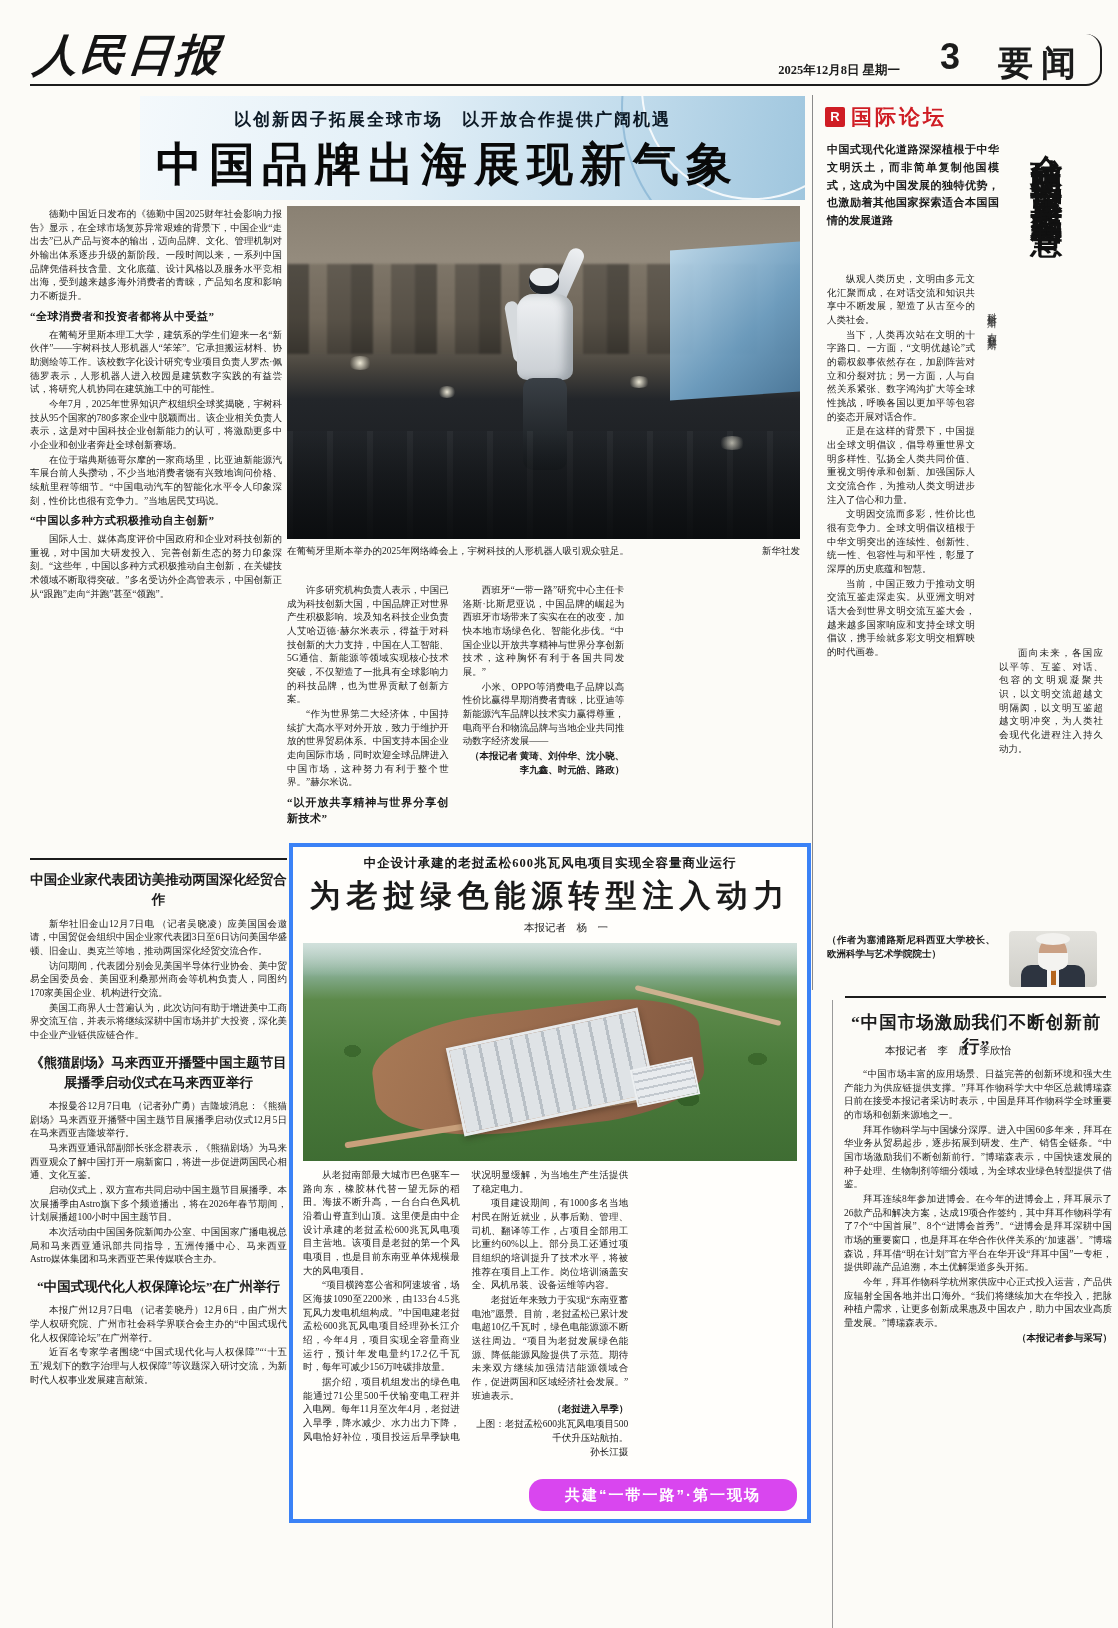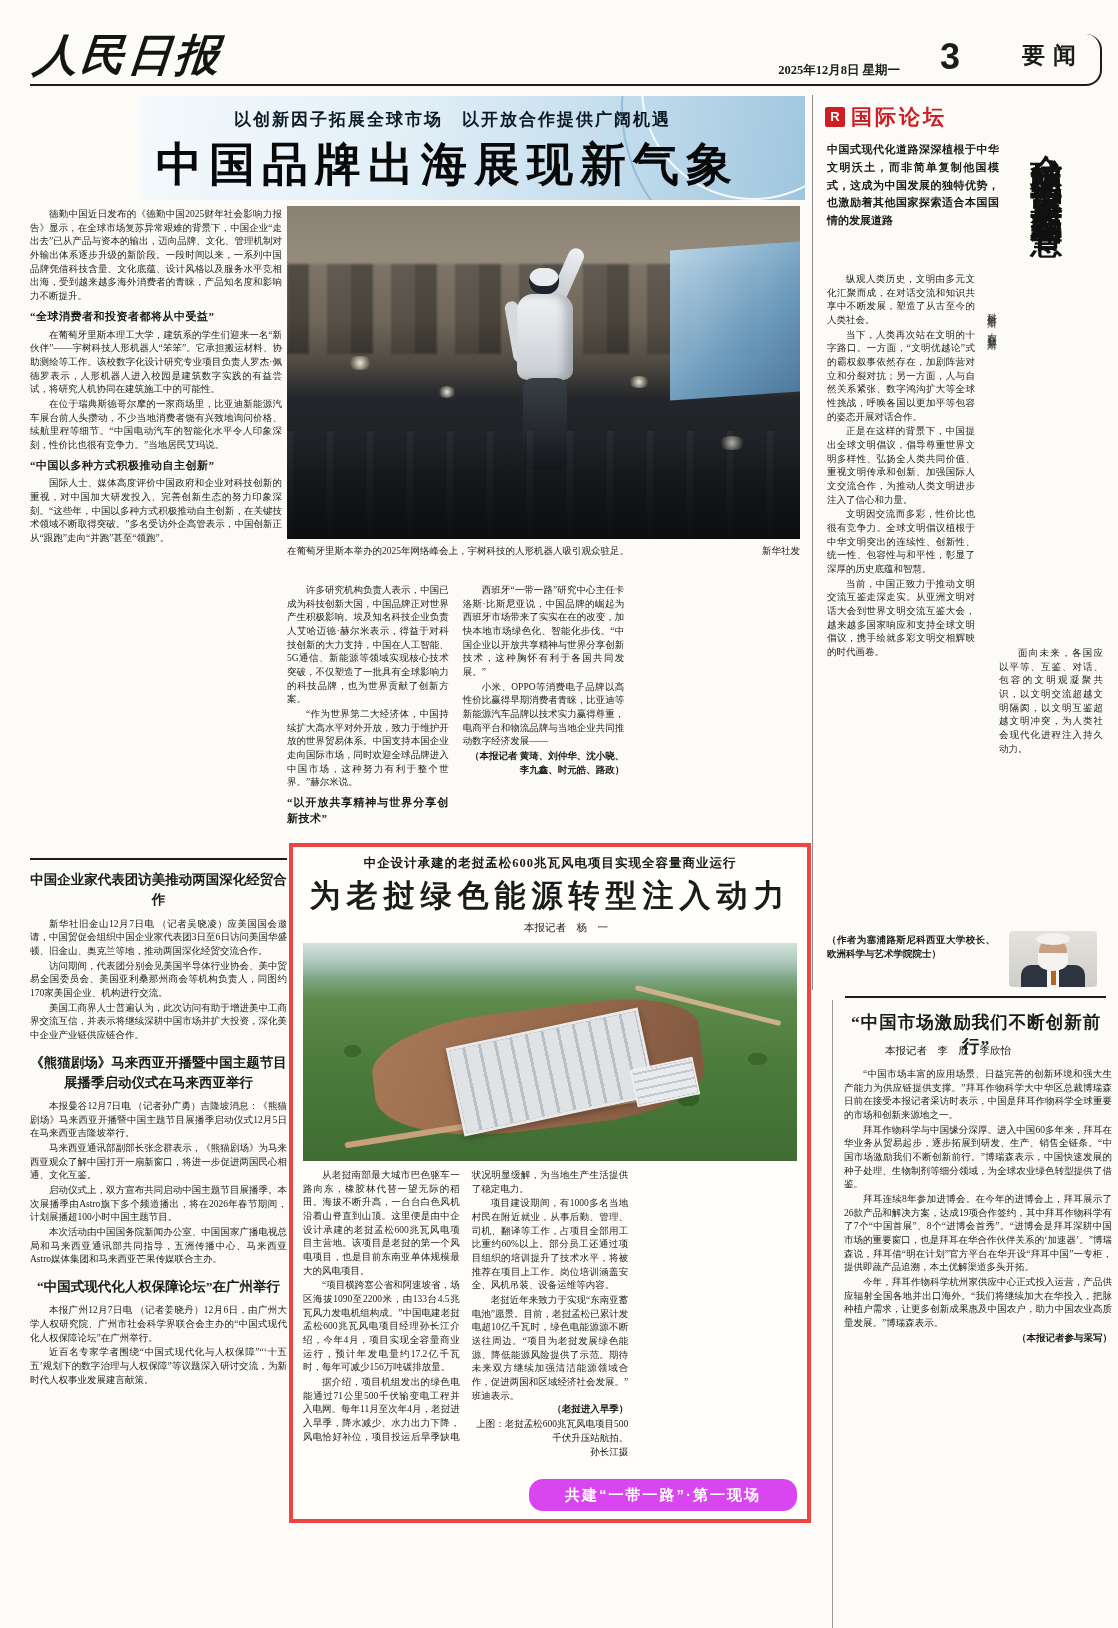--- a/index.html
+++ b/index.html
@@ -6,21 +6,21 @@
   .page{position:relative;width:1118px;height:1628px;background:#fcfbf7;margin:0 auto;
         font-family:"Liberation Serif","DejaVu Serif",serif;color:#1b1b1b;overflow:hidden;}
   .abs{position:absolute;}
   
   .masthead{left:34px;top:26px;font-size:44px;font-weight:900;font-style:italic;
             letter-spacing:3px;transform:skewX(-5deg);color:#141414;}
   .header-rule{left:30px;right:16px;top:34px;height:50px;border-bottom:2.5px solid #1c1c1c;
                border-right:2.5px solid #1c1c1c;border-bottom-right-radius:16px;border-top-right-radius:16px;}
   .header-date{right:218px;top:62px;font-size:12.5px;font-weight:bold;}
   .page-num{right:158px;top:36px;font-size:36px;font-weight:900;font-family:"Liberation Sans",sans-serif;}
-  .page-section{right:34px;top:40px;font-size:23px;font-weight:900;letter-spacing:8px;}
+  .page-section{right:34px;top:40px;font-size:35px;font-weight:900;letter-spacing:8px;}
   
   .lead-banner{left:140px;top:96px;width:665px;height:104px;overflow:hidden;
     background:linear-gradient(100deg,#f4f9fc 0%,#e2eff7 40%,#c2dcec 72%,#9fc6de 100%);}
   .arc{position:absolute;border:2px solid rgba(255,255,255,.85);border-radius:50%;}
   .arc1{width:220px;height:220px;right:-60px;top:-120px;}
   .arc2{width:320px;height:320px;right:-140px;top:-150px;border-color:rgba(120,170,205,.6);}
   .lead-kicker{position:absolute;left:0;right:40px;top:12px;text-align:center;
                font-size:17px;font-weight:bold;letter-spacing:2px;color:#0d1a26;}
   .lead-headline{position:absolute;left:0;right:50px;top:38px;text-align:center;font-size:46px;
                  font-weight:900;letter-spacing:7px;font-family:"Liberation Sans",sans-serif;color:#090909;}
@@ -83,21 +83,21 @@
   .rb-vline{left:832px;top:1000px;height:628px;border-left:1px solid #9a9a9a;}
   .rb-headline{left:840px;top:1010px;width:272px;text-align:center;font-size:17.5px;font-weight:900;letter-spacing:1px;}
   .rb-byline{left:812px;top:1044px;width:272px;text-align:center;font-size:10.5px;}
   .rb-body{left:844px;top:1068px;width:268px;height:548px;}
   
   .lb{left:30px;top:858px;width:257px;height:770px;overflow:hidden;}
   .lb-rule{border-top:2px solid #1c1c1c;margin-bottom:10px;}
   .lb-h{font-size:13.5px;font-weight:900;text-align:center;margin:10px 0 7px 0;line-height:1.5;
         font-family:"Liberation Serif",serif;}
   
-  .laos{left:289px;top:843px;width:514px;height:672px;border:4px solid #ef4444;background:#fffefb;}
+  .laos{left:289px;top:843px;width:514px;height:672px;border:4px solid #3b82f6;background:#fffefb;}
   .laos-kicker{position:absolute;left:0;width:100%;top:8px;text-align:center;font-size:12.5px;
                font-weight:bold;letter-spacing:1px;}
   .laos-headline{position:absolute;left:0;width:100%;top:28px;text-align:center;font-size:31px;
                  font-weight:900;letter-spacing:6px;font-family:"Liberation Sans",sans-serif;}
   .laos-byline{position:absolute;left:16px;width:100%;top:74px;text-align:center;font-size:10.5px;}
   .laos-photo{position:absolute;left:10px;top:96px;width:494px;height:218px;overflow:hidden;
      background:linear-gradient(180deg,#a9c4bb 0%,#86ad92 14%,#5d8a4b 26%,#4c7c3c 55%,#3f6d33 100%);}
   .lp-haze{position:absolute;left:0;top:0;width:100%;height:34px;
      background:linear-gradient(180deg,rgba(220,232,228,.8),rgba(220,232,228,0));}
   .lp-forest{position:absolute;left:0;top:60px;width:100%;height:160px;
@@ -143,20 +143,21 @@
     <div class="lead-headline">中国品牌出海展现新气象</div>
   </div>
 
   <div class="abs bodytext lead-leftcol">
     <div>
         <p>德勤中国近日发布的《德勤中国2025财年社会影响力报告》显示，在全球市场复苏异常艰难的背景下，中国企业“走出去”已从产品与资本的输出，迈向品牌、文化、管理机制对外输出体系逐步升级的新阶段。一段时间以来，一系列中国品牌凭借科技含量、文化底蕴、设计风格以及服务水平竞相出海，受到越来越多海外消费者的青睐，产品知名度和影响力不断提升。</p>
       </div>
     <div class="subhead">“全球消费者和投资者都将从中受益”</div>
     <div>
         <p>在葡萄牙里斯本理工大学，建筑系的学生们迎来一名“新伙伴”——宇树科技人形机器人“笨笨”。它承担搬运材料、协助测绘等工作。该校数字化设计研究专业项目负责人罗杰·佩德罗表示，人形机器人进入校园是建筑数字实践的有益尝试，将研究人机协同在建筑施工中的可能性。</p>
+        <p>今年7月，2025年世界知识产权组织全球奖揭晓，宇树科技从95个国家的780多家企业中脱颖而出。该企业相关负责人表示，这是对中国科技企业创新能力的认可，将激励更多中小企业和创业者奔赴全球创新赛场。</p>
         <p>在位于瑞典斯德哥尔摩的一家商场里，比亚迪新能源汽车展台前人头攒动，不少当地消费者饶有兴致地询问价格、续航里程等细节。“中国电动汽车的智能化水平令人印象深刻，性价比也很有竞争力。”当地居民艾玛说。</p>
       </div>
     <div class="subhead">“中国以多种方式积极推动自主创新”</div>
     <div>
         <p>国际人士、媒体高度评价中国政府和企业对科技创新的重视，对中国加大研发投入、完善创新生态的努力印象深刻。“这些年，中国以多种方式积极推动自主创新，在关键技术领域不断取得突破。”多名受访外企高管表示，中国创新正从“跟跑”走向“并跑”甚至“领跑”。</p>
       </div>
   </div>
 
   <div class="abs lead-photo">
     <div class="crowd"></div>

